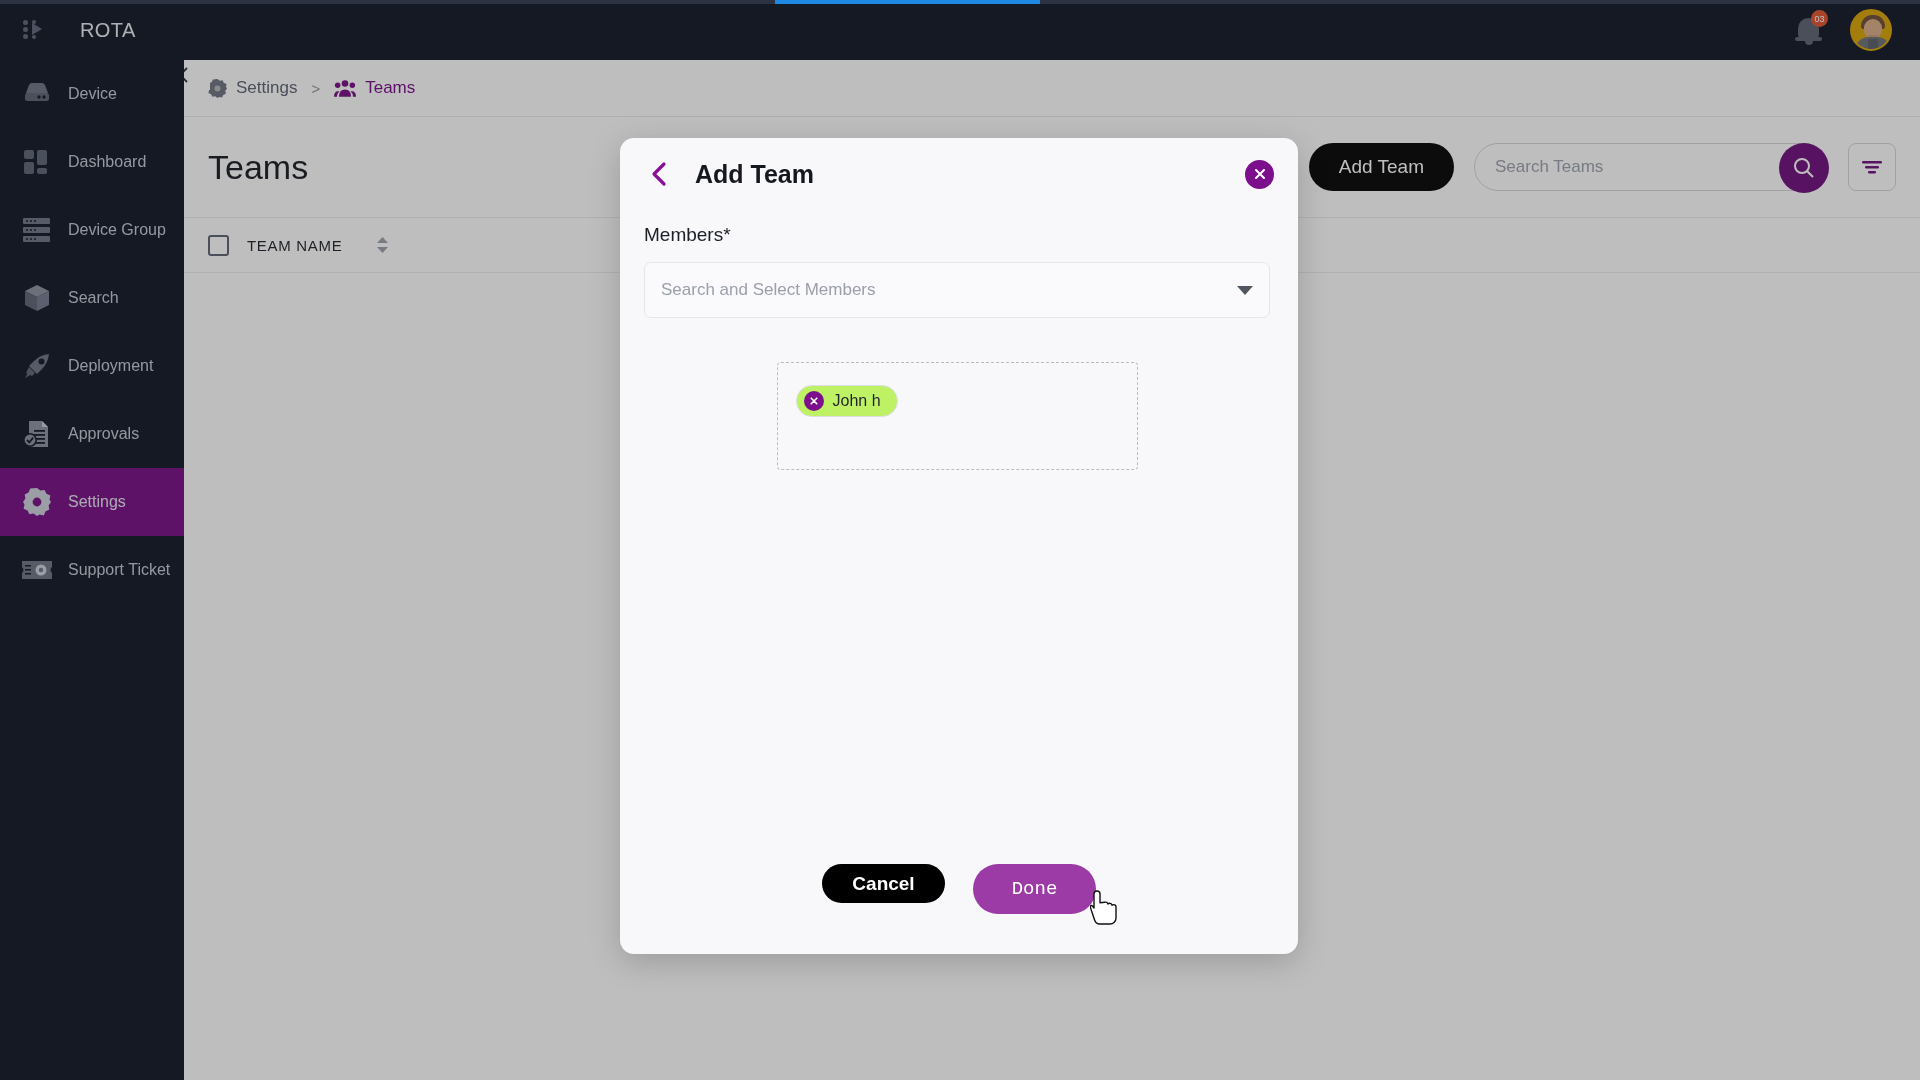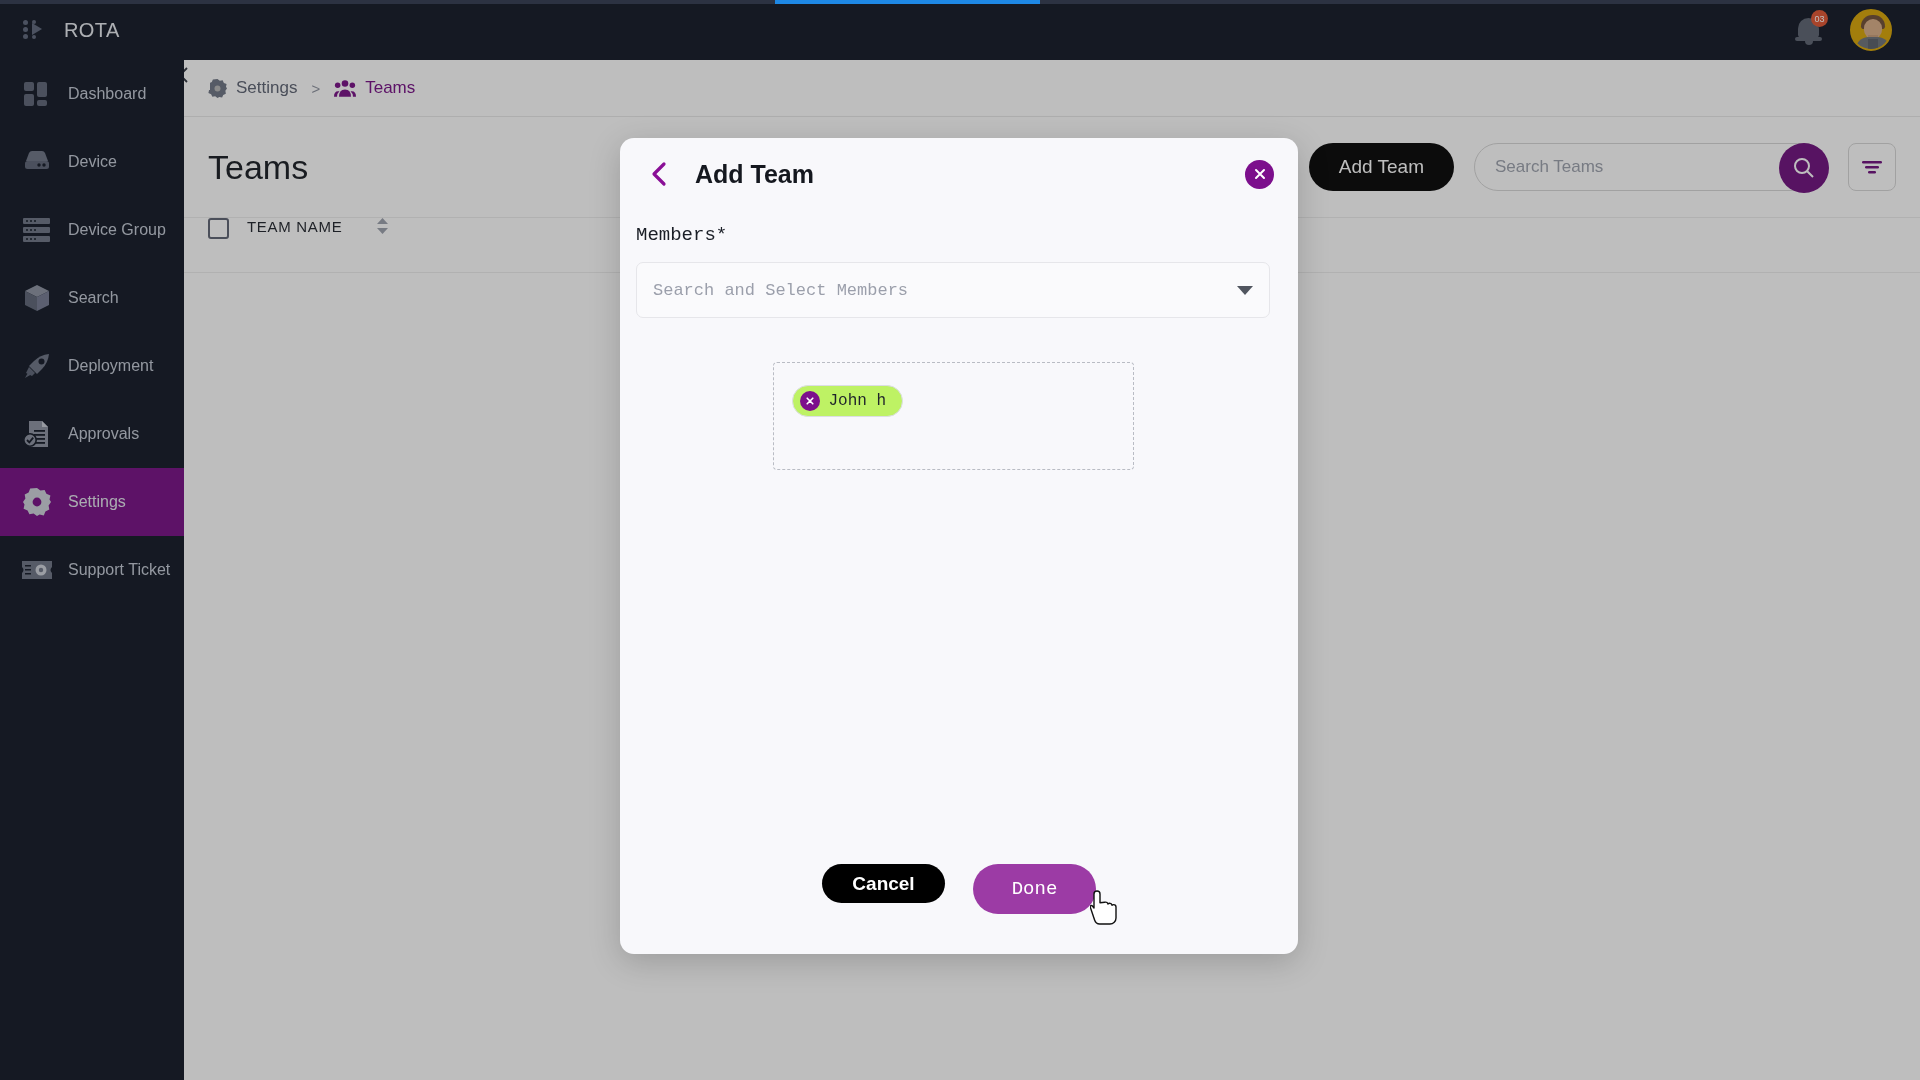--- a/index.html
+++ b/index.html
@@ -36,21 +36,21 @@
   #brand-logo i.d3 { left: 3px;  top: 18px; }
   #brand-logo i.d4 { left: 12px; top: 4px;  width: 4px; height: 4px; }
   #brand-logo i.d5 { left: 12px; top: 19px; width: 4px; height: 4px; }
   #brand-logo i.tri {
     left: 12px; top: 7px; width: 0; height: 0; background: none; border-radius: 0;
     border-left: 10px solid #5b6479;
     border-top: 6px solid transparent;
     border-bottom: 6px solid transparent;
   }
   #brand-name {
-    color: #e7eaf0; font-size: 20px; letter-spacing: .4px; margin-left: 16px;
+    color: #e7eaf0; font-size: 20px; letter-spacing: .4px; margin-left: 32px;
   }
   #topbar-right {
     margin-left: auto; display: flex; align-items: center; gap: 26px; margin-right: 28px;
   }
   #bell { position: relative; width: 30px; height: 32px; }
   .bell-shape {
     position: absolute; left: 4px; top: 4px; width: 21px; height: 20px;
     background: #59606f; border-radius: 11px 11px 4px 4px;
   }
   .bell-shape:after {
@@ -143,21 +143,21 @@
     background: #6c0b7b; border-radius: 50%;
     display: flex; align-items: center; justify-content: center; cursor: pointer;
   }
   #filter-btn {
     width: 48px; height: 48px; border: 1px solid #d6d6d6; border-radius: 8px;
     display: flex; align-items: center; justify-content: center; cursor: pointer;
     background: #fff;
   }
   #table-head {
     height: 56px; border-top: 1px solid #ededed; border-bottom: 1px solid #ededed;
-    display: flex; align-items: flex-start; padding-left: 24px; gap: 18px;
+    display: flex; align-items: center; padding-left: 24px; gap: 18px;
   }
   #head-checkbox {
     width: 21px; height: 21px; border: 2px solid #5b6070; border-radius: 3px;
     cursor: pointer;
   }
   #col-team-name { font-size: 15px; letter-spacing: .7px; color: #1b1f27; }
   #sort-icon { margin-left: 16px; display: flex; flex-direction: column; gap: 3px; }
 
   
   #overlay {
@@ -176,21 +176,21 @@
   }
   #modal-back { cursor: pointer; display: flex; align-items: center; }
   #modal-title {
     font-size: 25px; color: #15181f; font-weight: 700; margin-left: 25px;
   }
   #modal-close {
     margin-left: auto; width: 29px; height: 29px; border-radius: 50%;
     background: #7c0f8c; display: flex; align-items: center; justify-content: center;
     cursor: pointer;
   }
-  #modal-body { padding: 14px 28px 0 16px; font-family: Liberation Mono, monospace; }
+  #modal-body { padding: 14px 28px 0 24px; }
   #members-label { font-size: 19px; color: #1a1e26; margin-bottom: 16px; }
   #members-select {
     height: 56px; border: 1px solid #e6e6ea; border-radius: 7px; background: #fafafc;
     display: flex; align-items: center; padding: 0 16px; cursor: pointer;
   }
   #members-select-placeholder { font-size: 17px; color: #9b9fab; }
   #select-caret {
     margin-left: auto; width: 0; height: 0;
     border-left: 8px solid transparent; border-right: 8px solid transparent;
     border-top: 9px solid #50555f;
@@ -264,40 +264,40 @@
       <div class="av-body"></div>
       <div class="av-shirt"></div>
     </div>
   </div>
 </div>
 
 <div id="sidebar">
 
   <div class="nav-item">
     <span class="nav-icon">
+      <svg width="28" height="22" viewBox="0 0 28 22">
+        <path d="M3 10 L6 2 Q7 0 9 0 L19 0 Q21 0 22 2 L25 10 Z" fill="#6a7183"></path>
+        <rect x="2" y="10" width="24" height="8" rx="2.5" fill="#5b6274"></rect>
+        <circle cx="16" cy="14" r="1.7" fill="#0d1421"></circle>
+        <circle cx="21" cy="14" r="1.7" fill="#0d1421"></circle>
+      </svg>
+    </span>
+    <span class="nav-label">Device</span>
+  </div>
+
+  <div class="nav-item">
+    <span class="nav-icon">
       <svg width="26" height="24" viewBox="0 0 26 24">
         <rect x="0" y="0" width="10" height="9" rx="2" fill="#5b6274"></rect>
         <rect x="13" y="0" width="10" height="15" rx="2" fill="#5b6274"></rect>
         <rect x="0" y="12" width="10" height="12" rx="2" fill="#5b6274"></rect>
         <rect x="13" y="18" width="10" height="6" rx="2" fill="#5b6274"></rect>
       </svg>
     </span>
     <span class="nav-label">Dashboard</span>
-  </div>
-
-  <div class="nav-item">
-    <span class="nav-icon">
-      <svg width="28" height="22" viewBox="0 0 28 22">
-        <path d="M3 10 L6 2 Q7 0 9 0 L19 0 Q21 0 22 2 L25 10 Z" fill="#6a7183"></path>
-        <rect x="2" y="10" width="24" height="8" rx="2.5" fill="#5b6274"></rect>
-        <circle cx="16" cy="14" r="1.7" fill="#0d1421"></circle>
-        <circle cx="21" cy="14" r="1.7" fill="#0d1421"></circle>
-      </svg>
-    </span>
-    <span class="nav-label">Device</span>
   </div>
 
   <div class="nav-item">
     <span class="nav-icon">
       <svg width="28" height="24" viewBox="0 0 28 24">
         <rect x="0" y="0" width="27" height="6" rx="1" fill="#6a7183"></rect>
         <rect x="0" y="9" width="27" height="6" rx="1" fill="#6a7183"></rect>
         <rect x="0" y="18" width="27" height="6" rx="1" fill="#6a7183"></rect>
         <circle cx="4" cy="3" r="1" fill="#0d1421"></circle>
           <circle cx="8" cy="3" r="1" fill="#0d1421"></circle>

